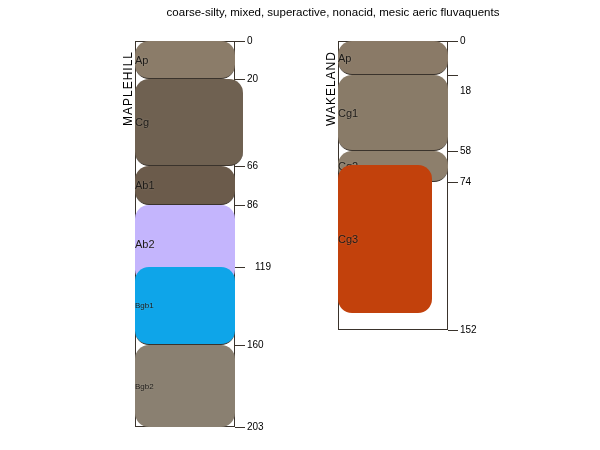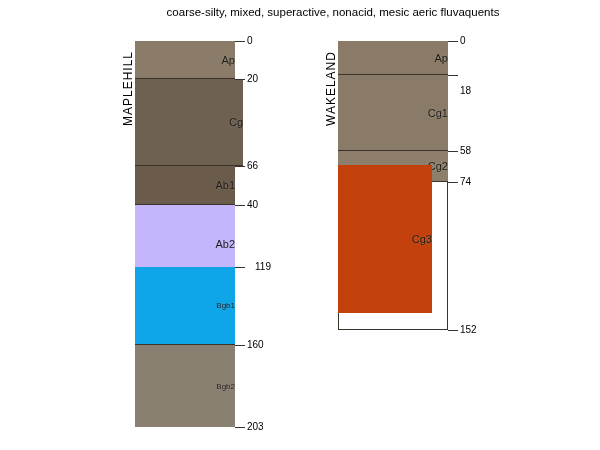--- a/index.html
+++ b/index.html
@@ -38,22 +38,23 @@
     border: 1px solid #3a332c;
     box-sizing: border-box;
   }
   .horizon {
     position: absolute;
     left: 0;
     box-sizing: border-box;
     border-bottom: 1px solid #3a332c;
     display: flex;
     align-items: center;
-    justify-content: flex-end;
+    justify-content: flex-start;
     overflow: hidden;
+    border-radius: 14px;
   }
   .horizon:last-child {
     border-bottom: none;
   }
   .horizon-name {
     font-size: 11px;
     color: #1c1a17;
     text-shadow: 0 0 2px rgba(255,255,255,0.25);
   }
   .horizon-name.small {
@@ -97,21 +98,21 @@
     <div class="horizon" style="left: 135px; top: 345.236px; width: 100px; height: 81.7635px; background: rgb(138, 128, 113); border-bottom: none;">
       <span class="horizon-name small">Bgb2</span>
     </div>
     <div class="depth-tick" style="left: 235px; top: 41px; width: 10px;"></div>
     <div class="depth-label" style="left: 247px; top: 35px;">0</div>
     <div class="depth-tick" style="left: 235px; top: 79.0296px; width: 10px;"></div>
     <div class="depth-label" style="left: 247px; top: 73.0296px;">20</div>
     <div class="depth-tick" style="left: 235px; top: 166.498px; width: 10px;"></div>
     <div class="depth-label" style="left: 247px; top: 160.498px;">66</div>
     <div class="depth-tick" style="left: 235px; top: 204.527px; width: 10px;"></div>
-    <div class="depth-label" style="left: 247px; top: 198.527px;">40</div>
+    <div class="depth-label" style="left: 247px; top: 198.527px;">86</div>
     <div class="depth-tick" style="left: 235px; top: 267.276px; width: 10px;"></div>
     <div class="depth-label" style="left: 247px; top: 261.276px; margin-left: 8px;">119</div>
     <div class="depth-tick" style="left: 235px; top: 345.236px; width: 10px;"></div>
     <div class="depth-label" style="left: 247px; top: 339.236px;">160</div>
     <div class="depth-tick" style="left: 235px; top: 427px; width: 10px;"></div>
     <div class="depth-label" style="left: 247px; top: 421px;">203</div>
     <div class="profile-label" style="left: 324px; top: 126px;">WAKELAND</div>
     <div class="col" style="left: 338px; top: 41px; width: 110px; height: 289.025px;"></div>
     <div class="horizon" style="left: 338px; top: 41px; width: 110px; height: 34.2266px; background: rgb(138, 122, 103);">
       <span class="horizon-name">Ap</span>

